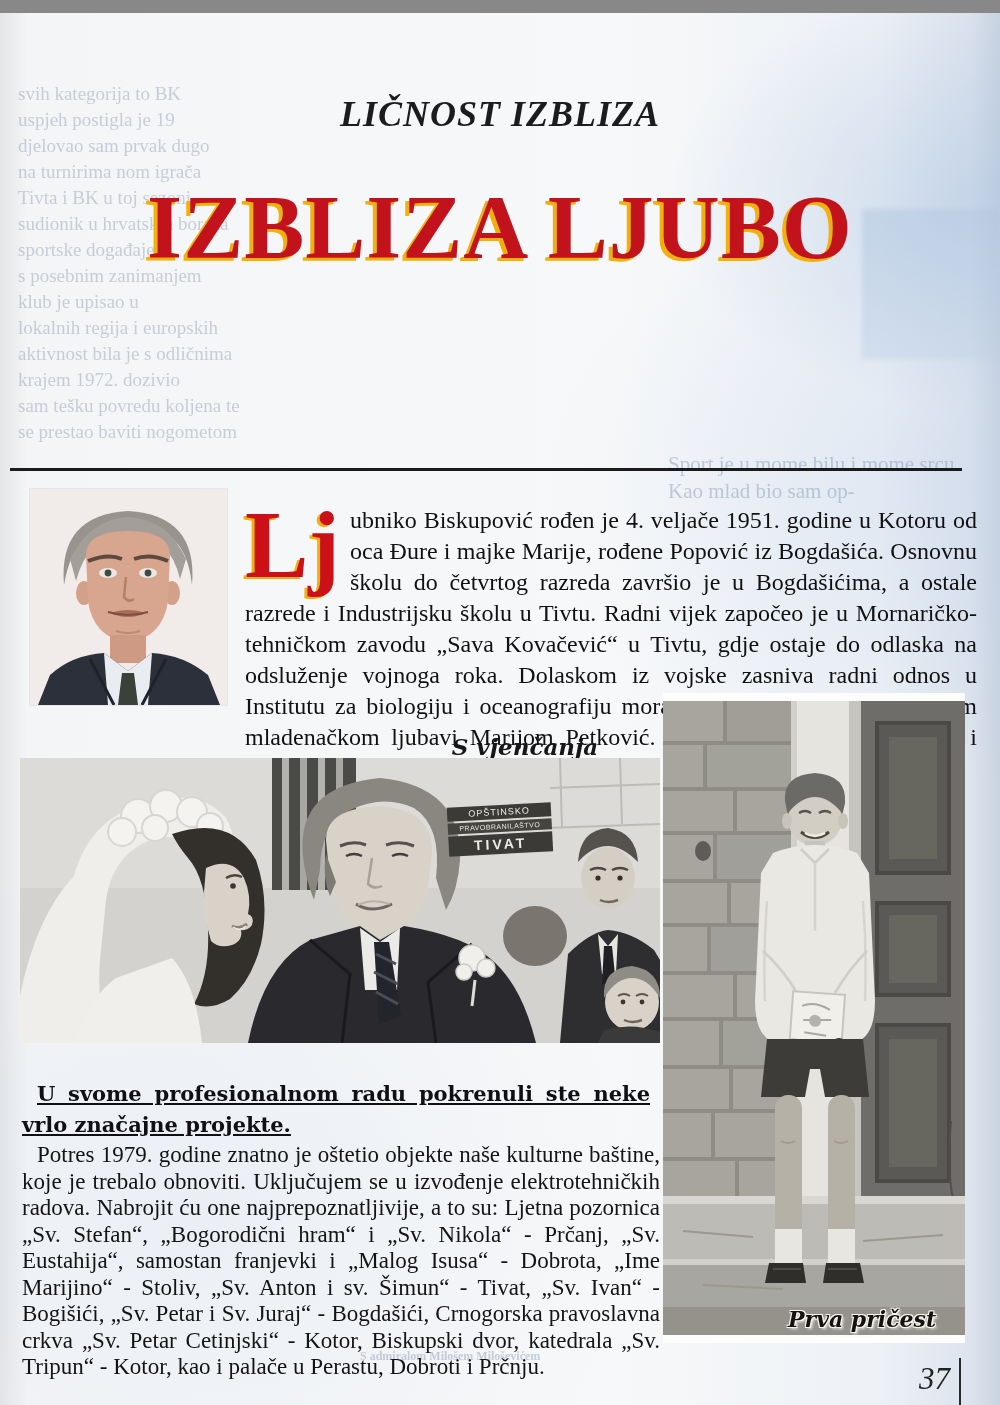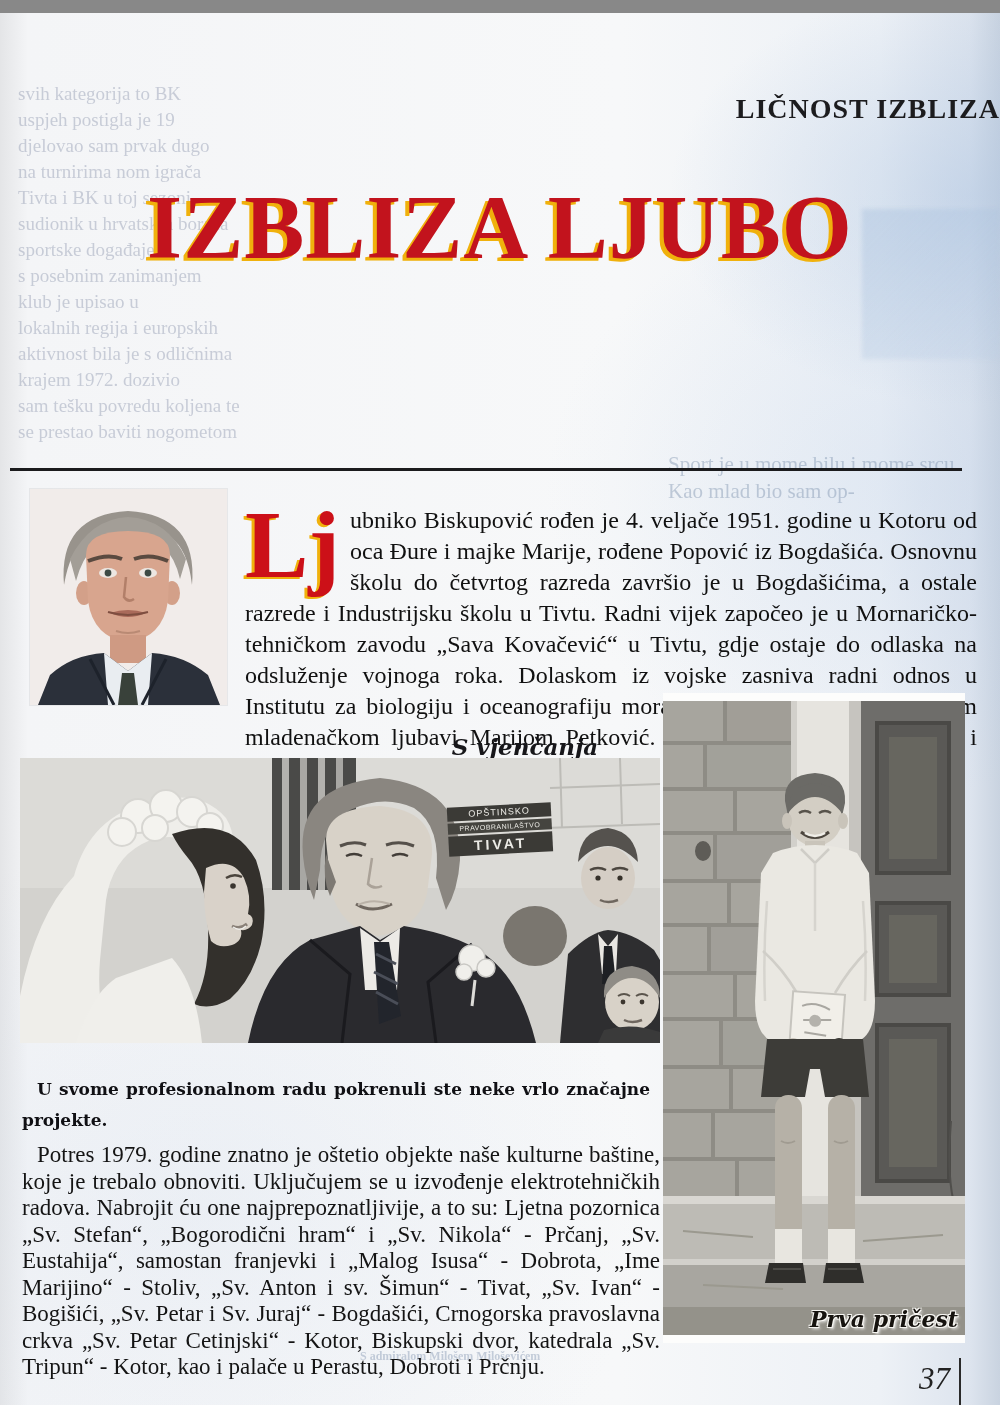--- a/index.html
+++ b/index.html
@@ -18,22 +18,22 @@
   .bleed{position:absolute;color:rgba(115,135,170,0.45);filter:blur(0.7px);pointer-events:none;}
   .bleed.pre{white-space:pre-line;}
   .bt-topleft{left:18px;top:68px;width:230px;font-size:19px;line-height:26px;color:rgba(125,138,162,0.38);}
   .bt-rightq{left:668px;top:352px;width:310px;font-size:21px;line-height:27px;font-weight:bold;color:rgba(110,135,175,0.5);}
   .bt-righta{left:668px;top:438px;width:310px;font-size:21px;line-height:27px;color:rgba(120,140,170,0.42);}
   .bt-bottom{left:360px;top:1336px;width:300px;font-size:12px;font-weight:bold;color:rgba(120,140,170,0.40);}
   .bt-photo{position:absolute;left:862px;top:196px;width:138px;height:150px;
     background:linear-gradient(135deg,rgba(165,190,220,0.40),rgba(185,205,230,0.20));
     filter:blur(2px);pointer-events:none;}
   
-  .kicker{position:absolute;left:0;top:80px;width:100%;text-align:right;
-    font-weight:bold;font-size:28px;letter-spacing:1px;color:#1c1c1e;}
+  .kicker{position:absolute;left:0;top:80px;width:100%;text-align:center;
+    font-style:italic;font-weight:bold;font-size:36px;letter-spacing:1px;color:#1c1c1e;}
   .title{position:absolute;left:0;top:168px;width:100%;text-align:center;
     font-weight:bold;font-size:90px;line-height:94px;letter-spacing:1px;
     color:#c2131d;text-shadow:-4px 3px 0 #f0b10c;}
   
   .byline{position:absolute;left:35px;top:402px;font-size:23px;line-height:27px;}
   .byline .name{font-weight:bold;font-size:25px;}
   .rule{position:absolute;left:10px;top:455px;width:952px;height:3px;background:#1b1b1d;}
   
   figure{margin:0;padding:0;}
   .portrait{position:absolute;left:30px;top:476px;width:197px;height:216px;
@@ -42,32 +42,32 @@
   .communion{position:absolute;left:663px;top:680px;width:302px;height:650px;background:#fdfdfc;}
   .communion svg{position:absolute;left:0;top:8px;}
   .wed-caption{position:absolute;left:420px;top:720px;width:210px;text-align:center;
     font-family:"DejaVu Serif",serif;font-weight:bold;font-style:italic;font-size:23px;color:#17171a;}
   .sign{position:absolute;left:448px;top:792px;width:104px;transform:rotate(-3deg);
     text-align:center;color:#ecebe6;font-family:"Liberation Sans",sans-serif;}
   .sign div{background:#3b3a36;margin-bottom:2px;padding:2px 1px;white-space:nowrap;overflow:hidden;}
   .sign .s1{font-size:9px;letter-spacing:1px;}
   .sign .s2{font-size:7px;letter-spacing:0.5px;background:#45443f;}
   .sign .s3{font-size:14px;font-weight:bold;letter-spacing:3px;}
-  .com-caption{position:absolute;left:788px;top:1293px;width:170px;text-align:right;
+  .com-caption{position:absolute;left:788px;top:1293px;width:170px;text-align:left;
     font-family:"DejaVu Serif",serif;font-weight:bold;font-style:italic;font-size:22px;color:#16130f;
     text-shadow:-1px -1px 0 #f6f5f1,1px -1px 0 #f6f5f1,-1px 1px 0 #f6f5f1,1px 1px 0 #f6f5f1,2px 2px 3px rgba(255,255,255,0.85);}
   
   .intro{position:absolute;left:245px;top:468px;width:732px;
     font-size:24px;line-height:31px;text-align:justify;color:#111;}
   .dropcap{float:left;font-weight:bold;font-size:95px;line-height:72px;
     padding:4px 10px 0 0;color:#cc1018;text-shadow:-3px 2px 0 #f0b10c;}
   
   .question{position:absolute;left:22px;top:1044px;width:628px;
-    font-family:"DejaVu Serif",serif;font-weight:bold;font-size:17px;line-height:31px;
-    text-align:justify;text-indent:15px;color:#101014;}
+    font-family:"DejaVu Serif",serif;font-weight:bold;font-size:21px;line-height:31px;
+    text-align:justify;text-indent:15px;color:#101014;text-decoration:underline;}
   .answer{position:absolute;left:22px;top:1106px;width:638px;
     font-size:23px;line-height:26.5px;text-align:justify;text-indent:15px;color:#141414;}
   
   .pagenum{position:absolute;left:880px;top:1348px;width:70px;text-align:right;
     font-style:italic;font-size:31px;color:#222;}
   .pagenum-rule{position:absolute;left:959px;top:1345px;width:2px;height:60px;background:#2a2a2a;}
 </style>
 </head>
 <body>
 

